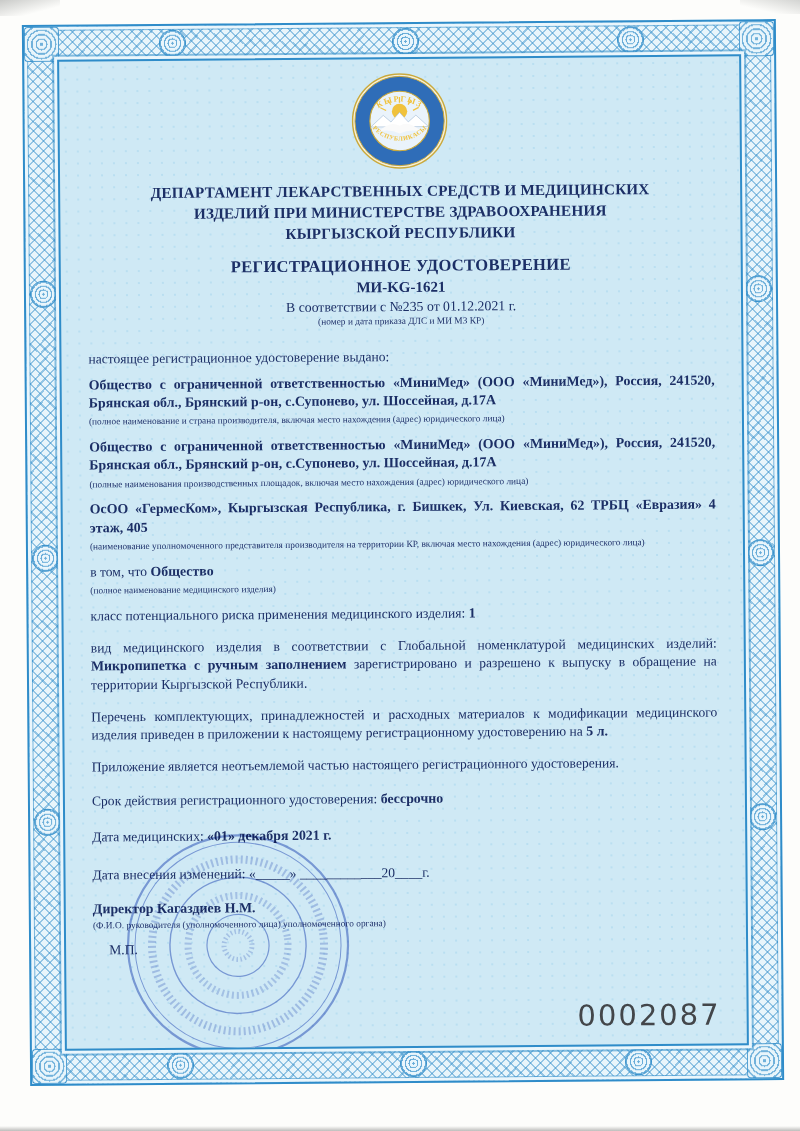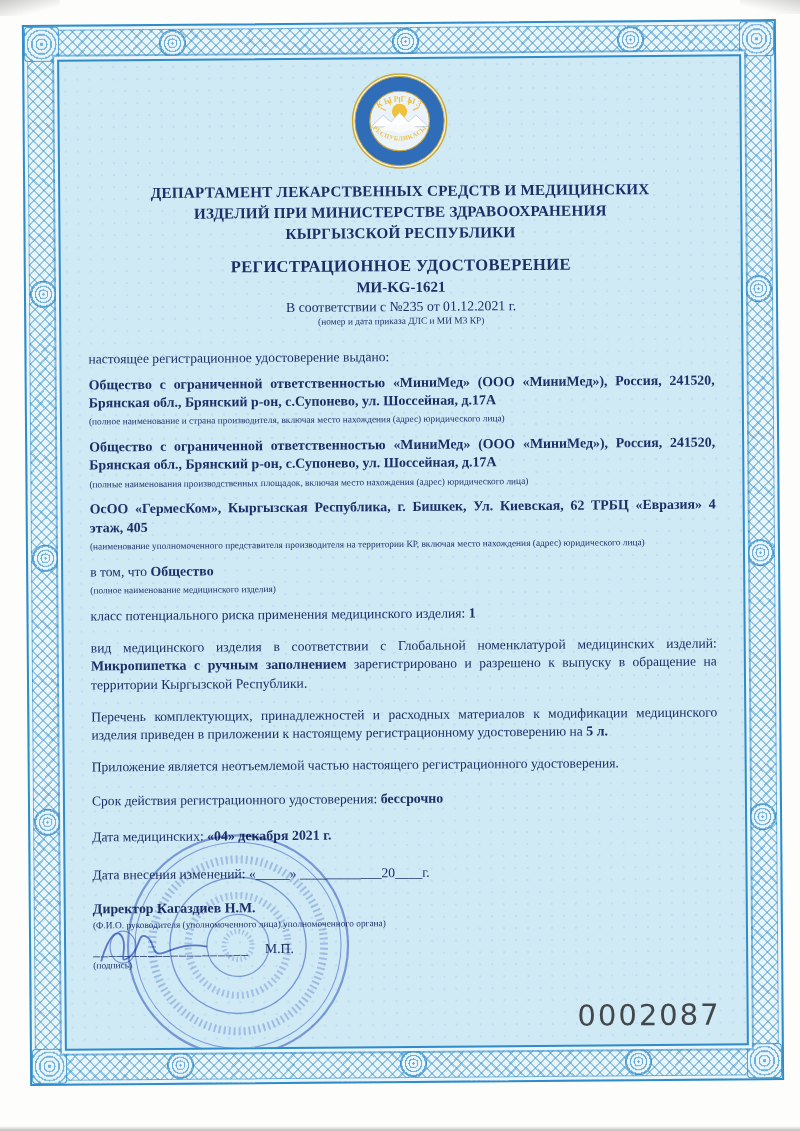--- a/index.html
+++ b/index.html
@@ -150,36 +150,28 @@
           <p class="p mb14"><span>класс потенциального риска применения медицинского изделия: </span><span class="bp">1</span></p>
 
           <p class="p mb14"><span>вид медицинского изделия в соответствии с Глобальной номенклатурой медицинских изделий: </span><span class="bp">Микропипетка с ручным заполнением</span><span> зарегистрировано и разрешено к выпуску в обращение на территории Кыргызской Республики.</span></p>
 
           <p class="p mb14"><span>Перечень комплектующих, принадлежностей и расходных материалов к модификации медицинского изделия приведен в приложении к настоящему регистрационному удостоверению на </span><span class="bp">5 л.</span></p>
 
           <p class="p mb16">Приложение является неотъемлемой частью настоящего регистрационного удостоверения.</p>
 
           <p class="p mb18"><span>Срок действия регистрационного удостоверения: </span><span class="bp">бессрочно</span></p>
 
-          <p class="p mb20"><span>Дата медицинских: </span><span class="bp">«04» декабря 2021 г.</span></p>
+          <p class="p mb20"><span>Дата медицинских: </span><span class="bp">«01» декабря 2021 г.</span></p>
 
           <p class="p mb16">Дата внесения изменений: «_____» ____________20____г.</p>
 
           <p class="p bp" style="margin-bottom:1px;">Директор Кагаздиев Н.М.</p>
           <div class="cap">(Ф.И.О. руководителя (уполномоченного лица) уполномоченного органа)</div>
 
           <div class="sig-row">
-            <div class="sig-col">
-              <svg class="sig-svg" width="150" height="60" viewBox="0 0 150 60">
-                <path d="M12 48 C 20 20, 30 14, 34 26 C 38 38, 28 52, 40 44 C 52 36, 48 18, 58 24 C 66 29, 62 44, 74 40 C 86 36, 96 30, 118 34" fill="none" stroke="#3a5cc0" stroke-width="1.8" opacity="0.8"></path>
-                <ellipse cx="34" cy="34" rx="13" ry="16" fill="none" stroke="#3a5cc0" stroke-width="1.2" opacity="0.6"></ellipse>
-              </svg>
-              <div class="sig-line">____________________</div>
-              <div class="cap" style="margin-bottom:0;">(подпись)</div>
-            </div>
             <div class="mp">М.П.</div>
           </div>
 
           <svg class="stamp" viewBox="0 0 235 235">
             <g fill="none" stroke="#3a5cc0">
               <circle cx="117" cy="117" r="110" stroke-width="2.2"></circle>
               <circle cx="117" cy="117" r="103" stroke-width="1"></circle>
               <circle cx="117" cy="117" r="86" stroke-width="8" stroke-dasharray="2 3" opacity="0.55"></circle>
               <circle cx="117" cy="117" r="68" stroke-width="1.4"></circle>
               <circle cx="117" cy="117" r="50" stroke-width="7" stroke-dasharray="2 3" opacity="0.5"></circle>

